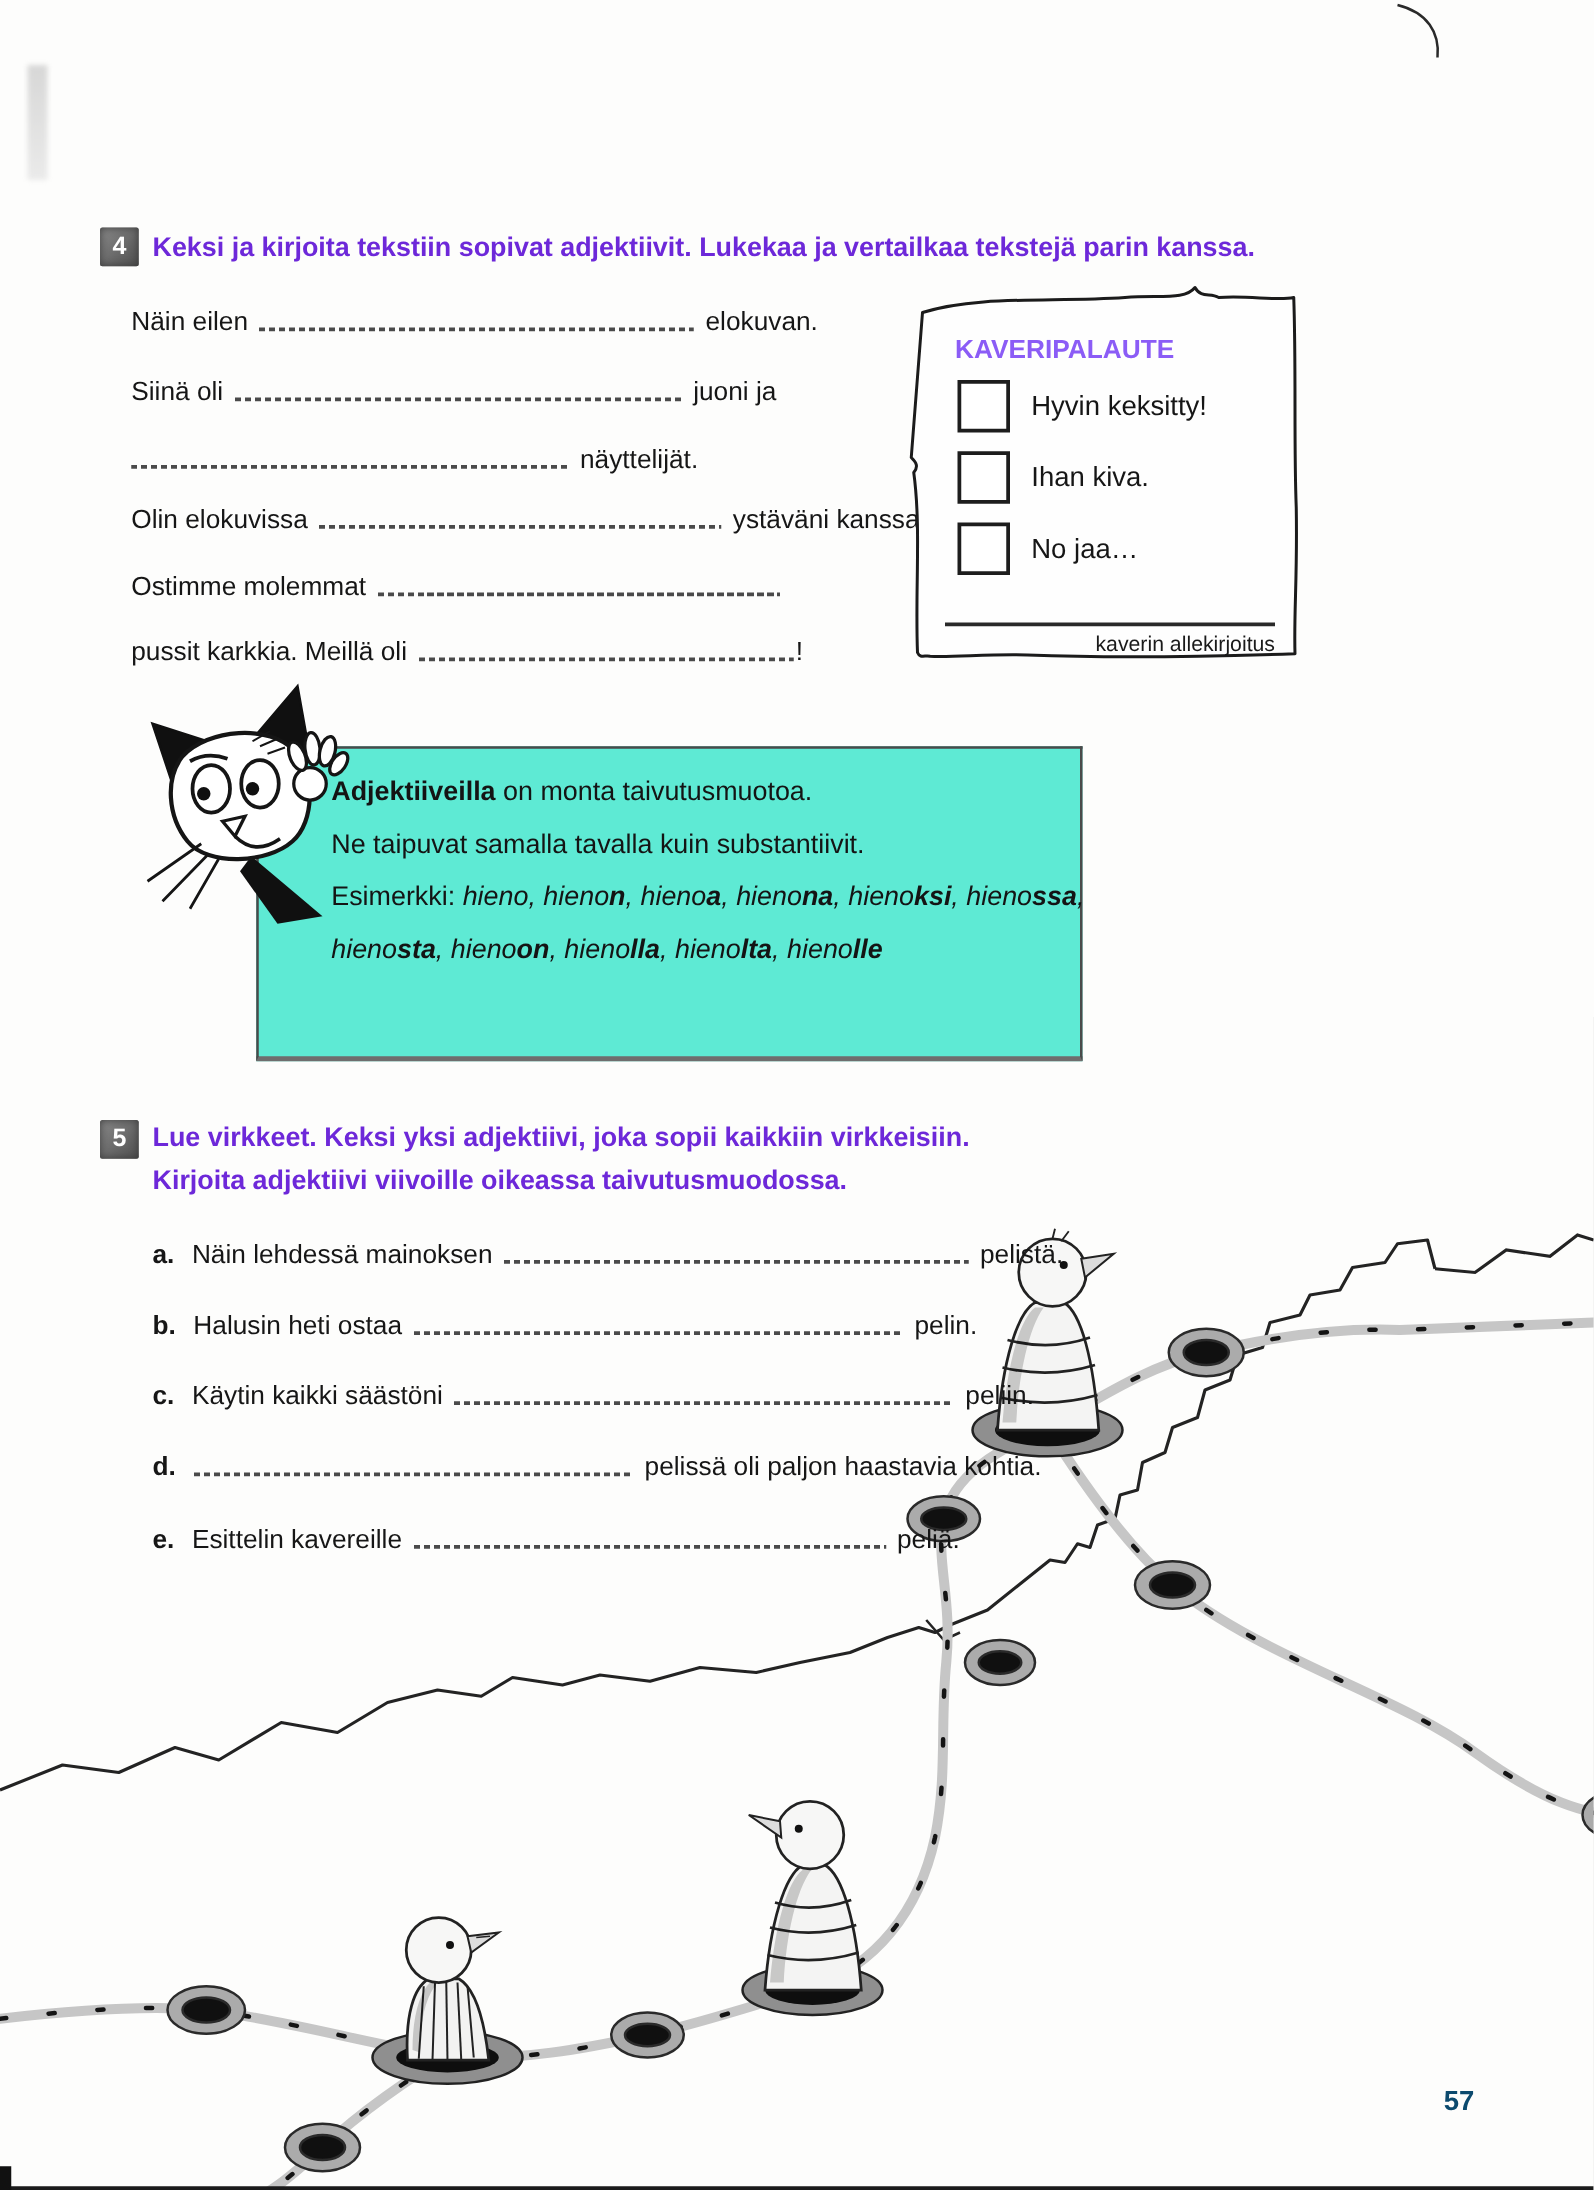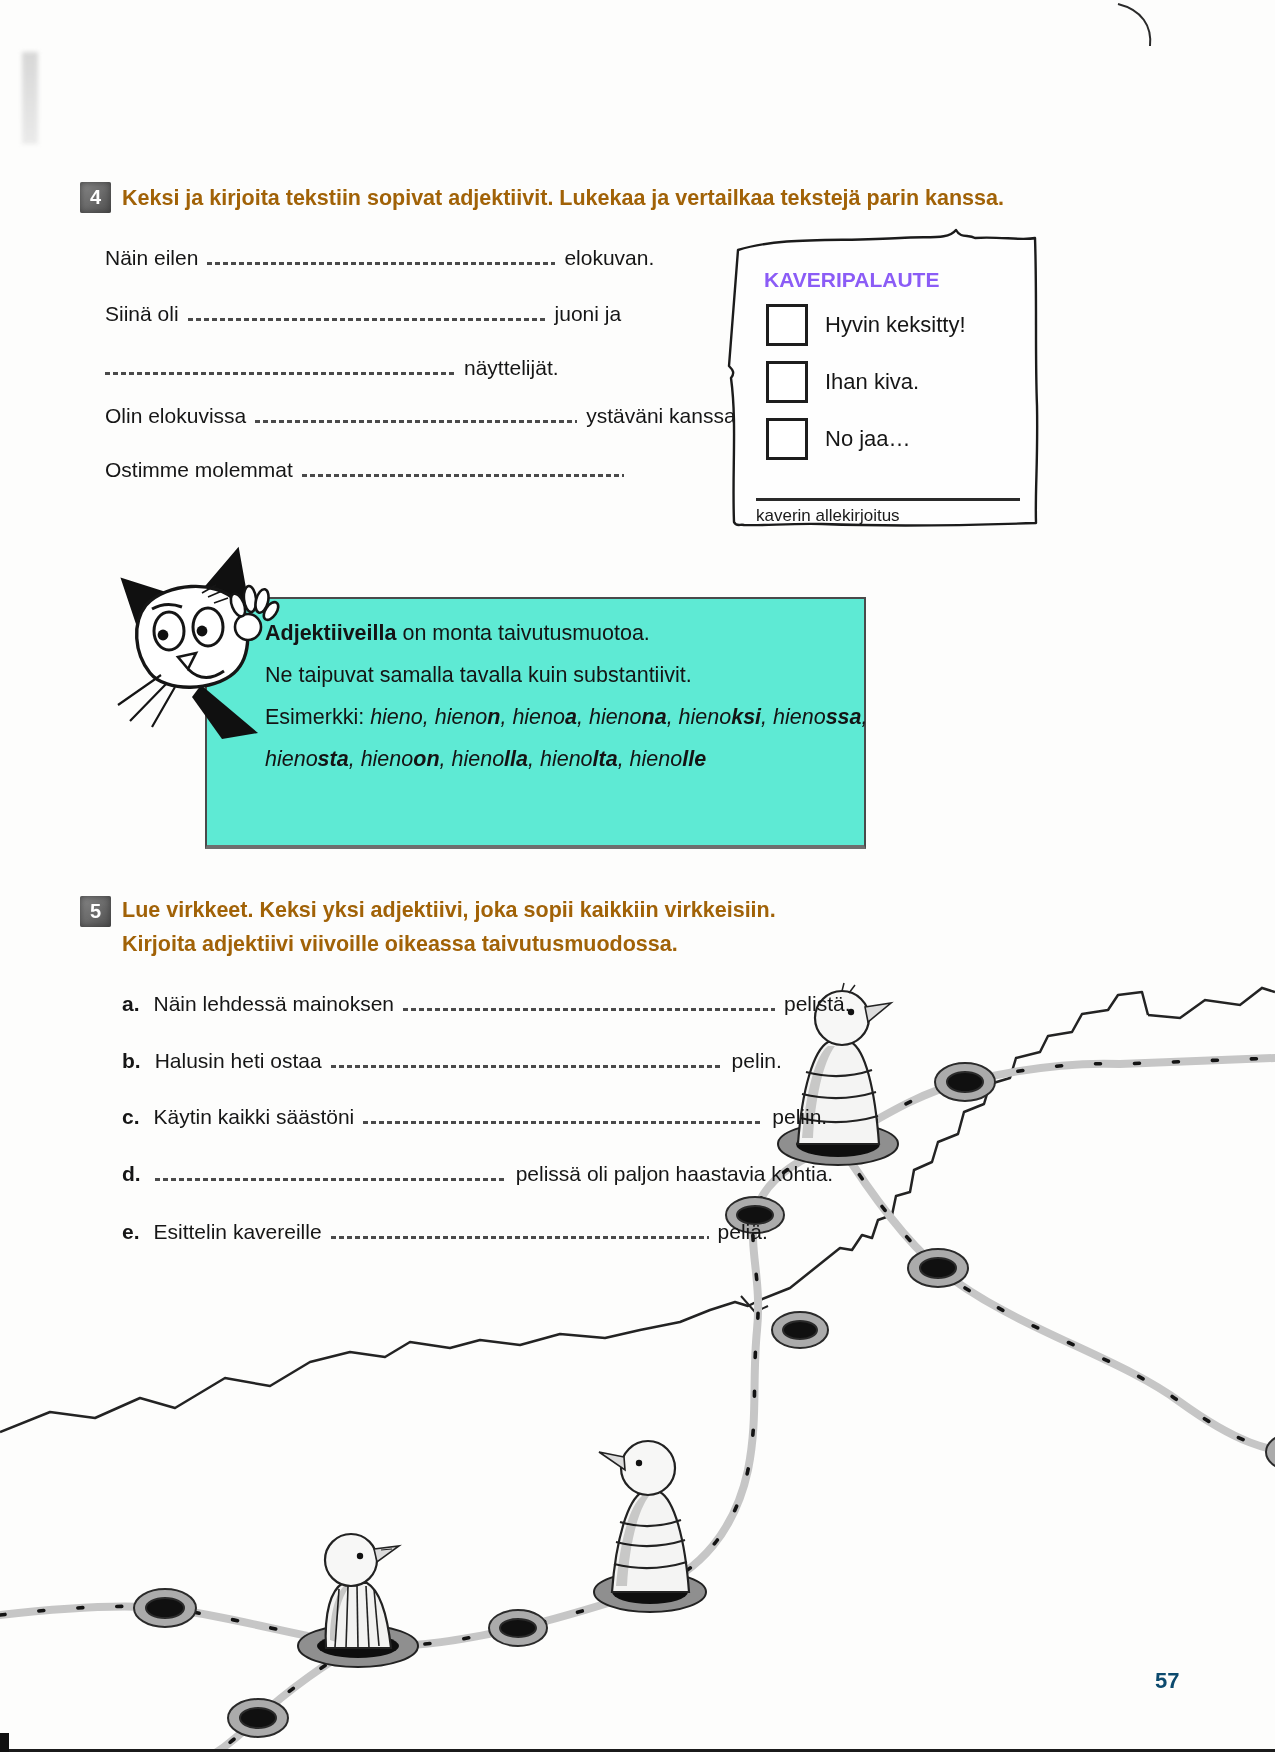--- a/index.html
+++ b/index.html
@@ -7,34 +7,34 @@
         font-family:"Liberation Sans","DejaVu Sans",sans-serif;color:#1c1c1c;}
   .abs{position:absolute;}
   
   .kf-title{font-size:28px;font-weight:800;letter-spacing:.5px;color:#111;text-align:center;width:100%;}
   .dotrow{height:10px;background-image:radial-gradient(circle,#1a1a1a 2.7px,transparent 3.3px);
           background-size:12.6px 10px;background-repeat:repeat-x;background-position:left center;}
   
   .badge{width:31px;height:31px;background:linear-gradient(135deg,#8a8a8a,#4f4f4f);
          box-shadow:inset 0 0 7px #3b3b3b;color:#fff;font-weight:bold;font-size:20px;
          display:flex;align-items:center;justify-content:center;border-radius:2px;}
-  .instr{font-weight:bold;font-size:21.5px;color:#a16207;white-space:nowrap;}
+  .instr{font-weight:bold;font-size:21.5px;color:#6d28d9;white-space:nowrap;}
   
   .row{position:absolute;display:flex;align-items:flex-end;font-size:21px;color:#161616;}
   .row .t{white-space:nowrap;}
   .fline{height:3px;background:repeating-linear-gradient(90deg,#4a4a4a 0 5px,transparent 5px 8px);
          margin:0 9px 5px 9px;}
   .fline.first{margin-left:0;}
   .letter{font-weight:bold;margin-right:14px;}
   
   .fb-title{font-weight:bold;font-size:21px;color:#8b5cf6;}
   .cbrow{position:absolute;display:flex;align-items:center;gap:17px;font-size:22px;color:#161616;}
   .cb{width:36px;height:36px;border:3px solid #1d1d1d;background:#fff;flex:0 0 auto;}
   .sigline{height:2.5px;background:#2a2a2a;}
-  .sigcap{font-size:17px;color:#1a1a1a;text-align:left;}
+  .sigcap{font-size:17px;color:#1a1a1a;text-align:right;}
   
   .infobox{position:absolute;left:205px;top:597px;width:657px;height:246px;background:#5eead4;
            border:2px solid #4a4a4a;border-bottom:4px solid #6e6e6e;}
   .info-line{position:absolute;left:58px;font-size:21.5px;color:#141414;white-space:nowrap;}
   .ital{font-style:italic;}
   .pgnum{font-size:22px;font-weight:600;color:#0c4a6e;}
   
   .edge-smudge{left:22px;top:52px;width:16px;height:92px;background:linear-gradient(#b9b9b9,#dcdcdc);
                opacity:.55;filter:blur(2px);}
   .bottom-line{left:0;bottom:0;width:100%;height:3px;background:#1b1b1b;}
@@ -171,20 +171,25 @@
     <span class="t">näyttelijät.</span>
   </div>
   <div class="row" style="left:105px;top:404px;z-index:2">
     <span class="t">Olin elokuvissa</span>
     <span class="fline" style="width:322px"></span>
     <span class="t">ystäväni kanssa.</span>
   </div>
   <div class="row" style="left:105px;top:458px;z-index:2">
     <span class="t">Ostimme molemmat</span>
     <span class="fline" style="width:322px"></span>
+  </div>
+  <div class="row" style="left:105px;top:510px;z-index:2">
+    <span class="t">pussit karkkia. Meillä oli</span>
+    <span class="fline" style="width:300px;margin-right:2px"></span>
+    <span class="t">!</span>
   </div>
 
   <div class="abs" style="left:722px;top:226px;width:322px;height:306px;z-index:2">
     <svg width="322" height="306" viewBox="0 0 322 306" class="abs" style="left:0;top:0">
       <path d="M16,24 C60,10 120,16 178,12 C208,10 226,14 234,4 C239,13 246,8 253,12 C276,10 300,15 313,12
                C315,70 313,130 315,180 C316,235 313,265 314,297
                C255,299 180,301 100,298 C70,297 40,300 22,299 C18,298 14,301 12,296
                C10,246 15,196 9,152 C13,147 11,144 7,140 C10,100 13,60 16,24 Z" fill="#fefefe" stroke="#1b1b1b" stroke-width="2.4" stroke-linejoin="round"></path>
     </svg>
     <div class="abs fb-title" style="left:42px;top:42px">KAVERIPALAUTE</div>

